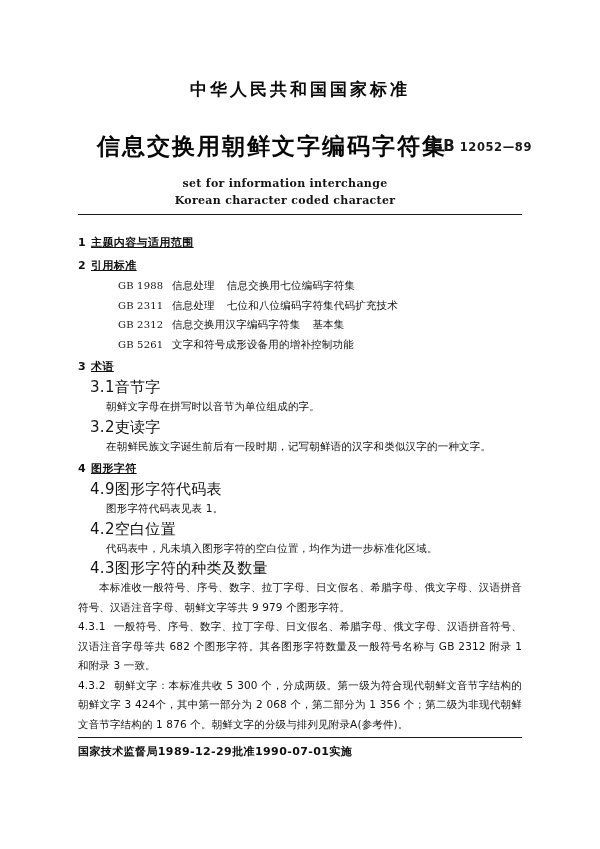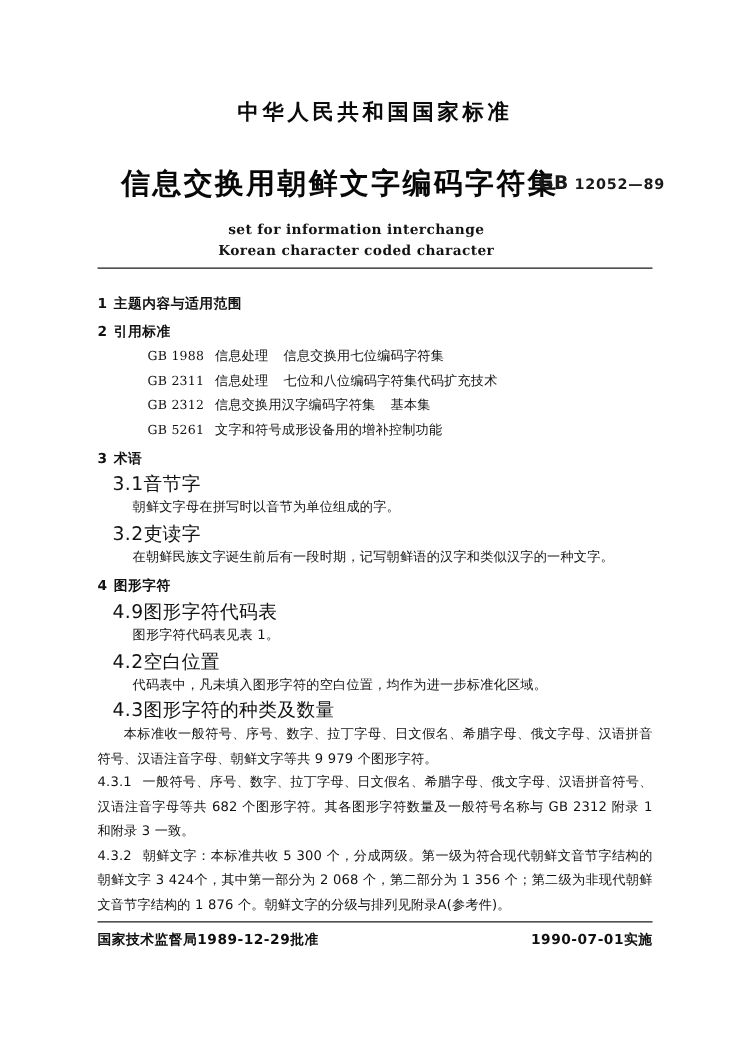--- a/index.html
+++ b/index.html
@@ -103,20 +103,21 @@
     font-size: 10.5px;
     line-height: 19.5px;
     color: #121212;
   }
   .clause-head {
     font-weight: bold;
     font-size: 11px;
     margin: 0;
     line-height: 21px;
     letter-spacing: 0.4px;
+    text-decoration: underline;
   }
   .clause-head .num {
     display: inline-block;
     min-width: 13px;
   }
   .subclause-head {
     margin: 0;
     line-height: 20px;
     font-size: 15px;
     letter-spacing: 0.3px;
@@ -171,21 +172,20 @@
   }
   .spacer-xs { height: 2px; }
 
   
   .footer {
     position: absolute;
     left: 78px;
     top: 744px;
     width: 444px;
     display: flex;
-    justify-content: space-between;
     align-items: baseline;
     font-family: "DejaVu Sans", "Liberation Sans", sans-serif;
     font-size: 11px;
     font-weight: bold;
     letter-spacing: 0.4px;
     color: #101010;
   }
   .footer span { white-space: nowrap; }
 </style>
 </head>

